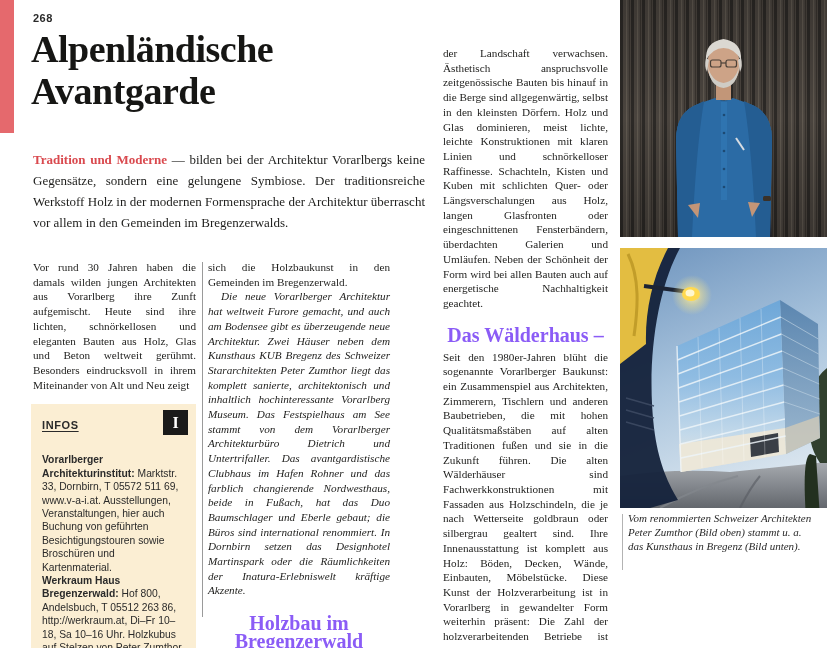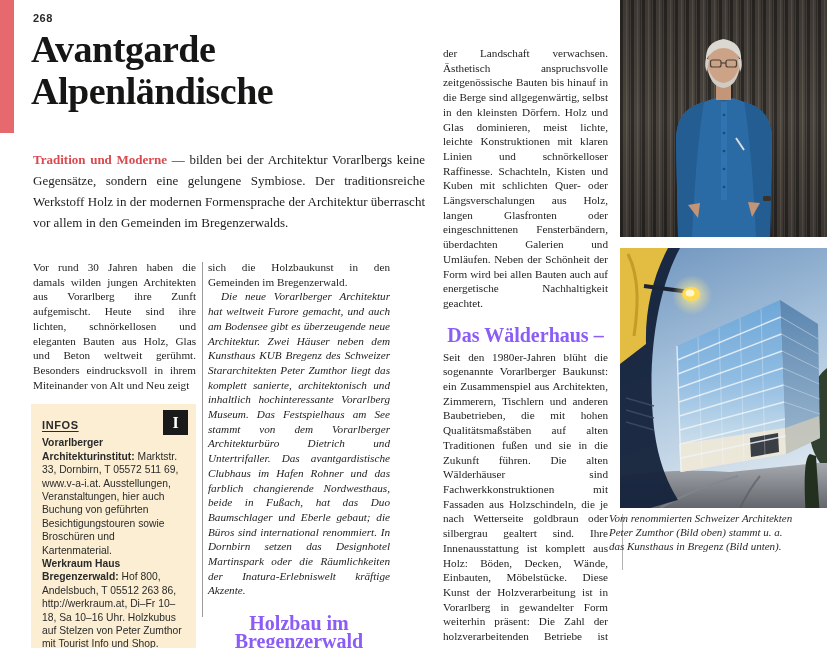--- a/index.html
+++ b/index.html
@@ -22,47 +22,47 @@
   .col1{left:33px;top:260px;width:163px;}
   .col2{left:208px;top:260px;width:182px;}
   .col3{left:443px;top:46px;width:165px;}
   .colrule{position:absolute;left:202px;top:262px;width:1px;height:355px;background:#9a9a9a;}
   .subhead{font-weight:bold;font-size:20px;line-height:18px;margin:14px 0 6px 0;
     text-align:center;color:#8b5cf6;}
   .subhead span{display:block;}
   .infobox{margin-top:12px;background:#fbeed3;padding:9px 11px 12px 11px;box-sizing:border-box;
     width:165px;margin-left:-2px;font-family:"Liberation Sans",sans-serif;
     font-size:10.3px;line-height:13.4px;text-align:left;color:#2a2a2a;min-height:246px;}
-  .infobox-head{display:flex;justify-content:space-between;align-items:flex-start;margin-bottom:1px;}
+  .infobox-head{display:flex;justify-content:space-between;align-items:flex-start;margin-bottom:18px;}
   .infobox-title{font-weight:bold;font-size:11px;letter-spacing:.6px;text-decoration:underline;
     text-underline-offset:2px;padding-top:6px;}
   .info-badge{width:25px;height:25px;background:#1a1a1a;color:#ffffff;display:flex;
     align-items:center;justify-content:center;font-family:"Liberation Serif",serif;
     font-weight:bold;font-size:16px;margin:-3px -3px 0 0;}
   .infobox p{margin:0;}
   .infobox b{font-weight:bold;}
   .photo{position:absolute;display:block;}
   .photo-top{left:620px;top:0;width:207px;height:237px;}
   .photo-bottom{left:620px;top:248px;width:207px;height:260px;}
   .caption-rule{position:absolute;left:622px;top:514px;width:1px;height:56px;background:#b3b3b3;}
-  .caption{position:absolute;left:609px;top:511px;width:186px;font-style:italic;
+  .caption{position:absolute;left:628px;top:511px;width:186px;font-style:italic;
     font-size:11px;line-height:14px;color:#2a2a2a;}
 </style>
 </head>
 <body>
 
 <div class="page">
 
   <div class="accent-bar"></div>
 
   <div class="pageno">268</div>
 
   <h1 class="headline" style="margin:0;">
+    <span>Alpenländische</span>
     <span>Avantgarde</span>
-    <span>Alpenländische</span>
   </h1>
 
   <p class="lead">
     <span class="hl">Tradition und Moderne</span><span> — bilden bei der Architektur Vorarlbergs keine Gegensätze, sondern eine gelungene Symbiose. Der traditionsreiche Werkstoff Holz in der modernen Formensprache der Architektur überrascht vor allem in den Gemeinden im Bregenzerwalds.</span>
   </p>
 
   <div class="col col1">
     <p>Vor rund 30 Jahren haben die damals wilden jungen Architekten aus Vorarlberg ihre Zunft aufgemischt. Heute sind ihre lichten, schnörkellosen und eleganten Bauten aus Holz, Glas und Beton weltweit gerühmt. Besonders eindrucksvoll in ihrem Miteinander von Alt und Neu zeigt</p>
 
     <div class="infobox">

